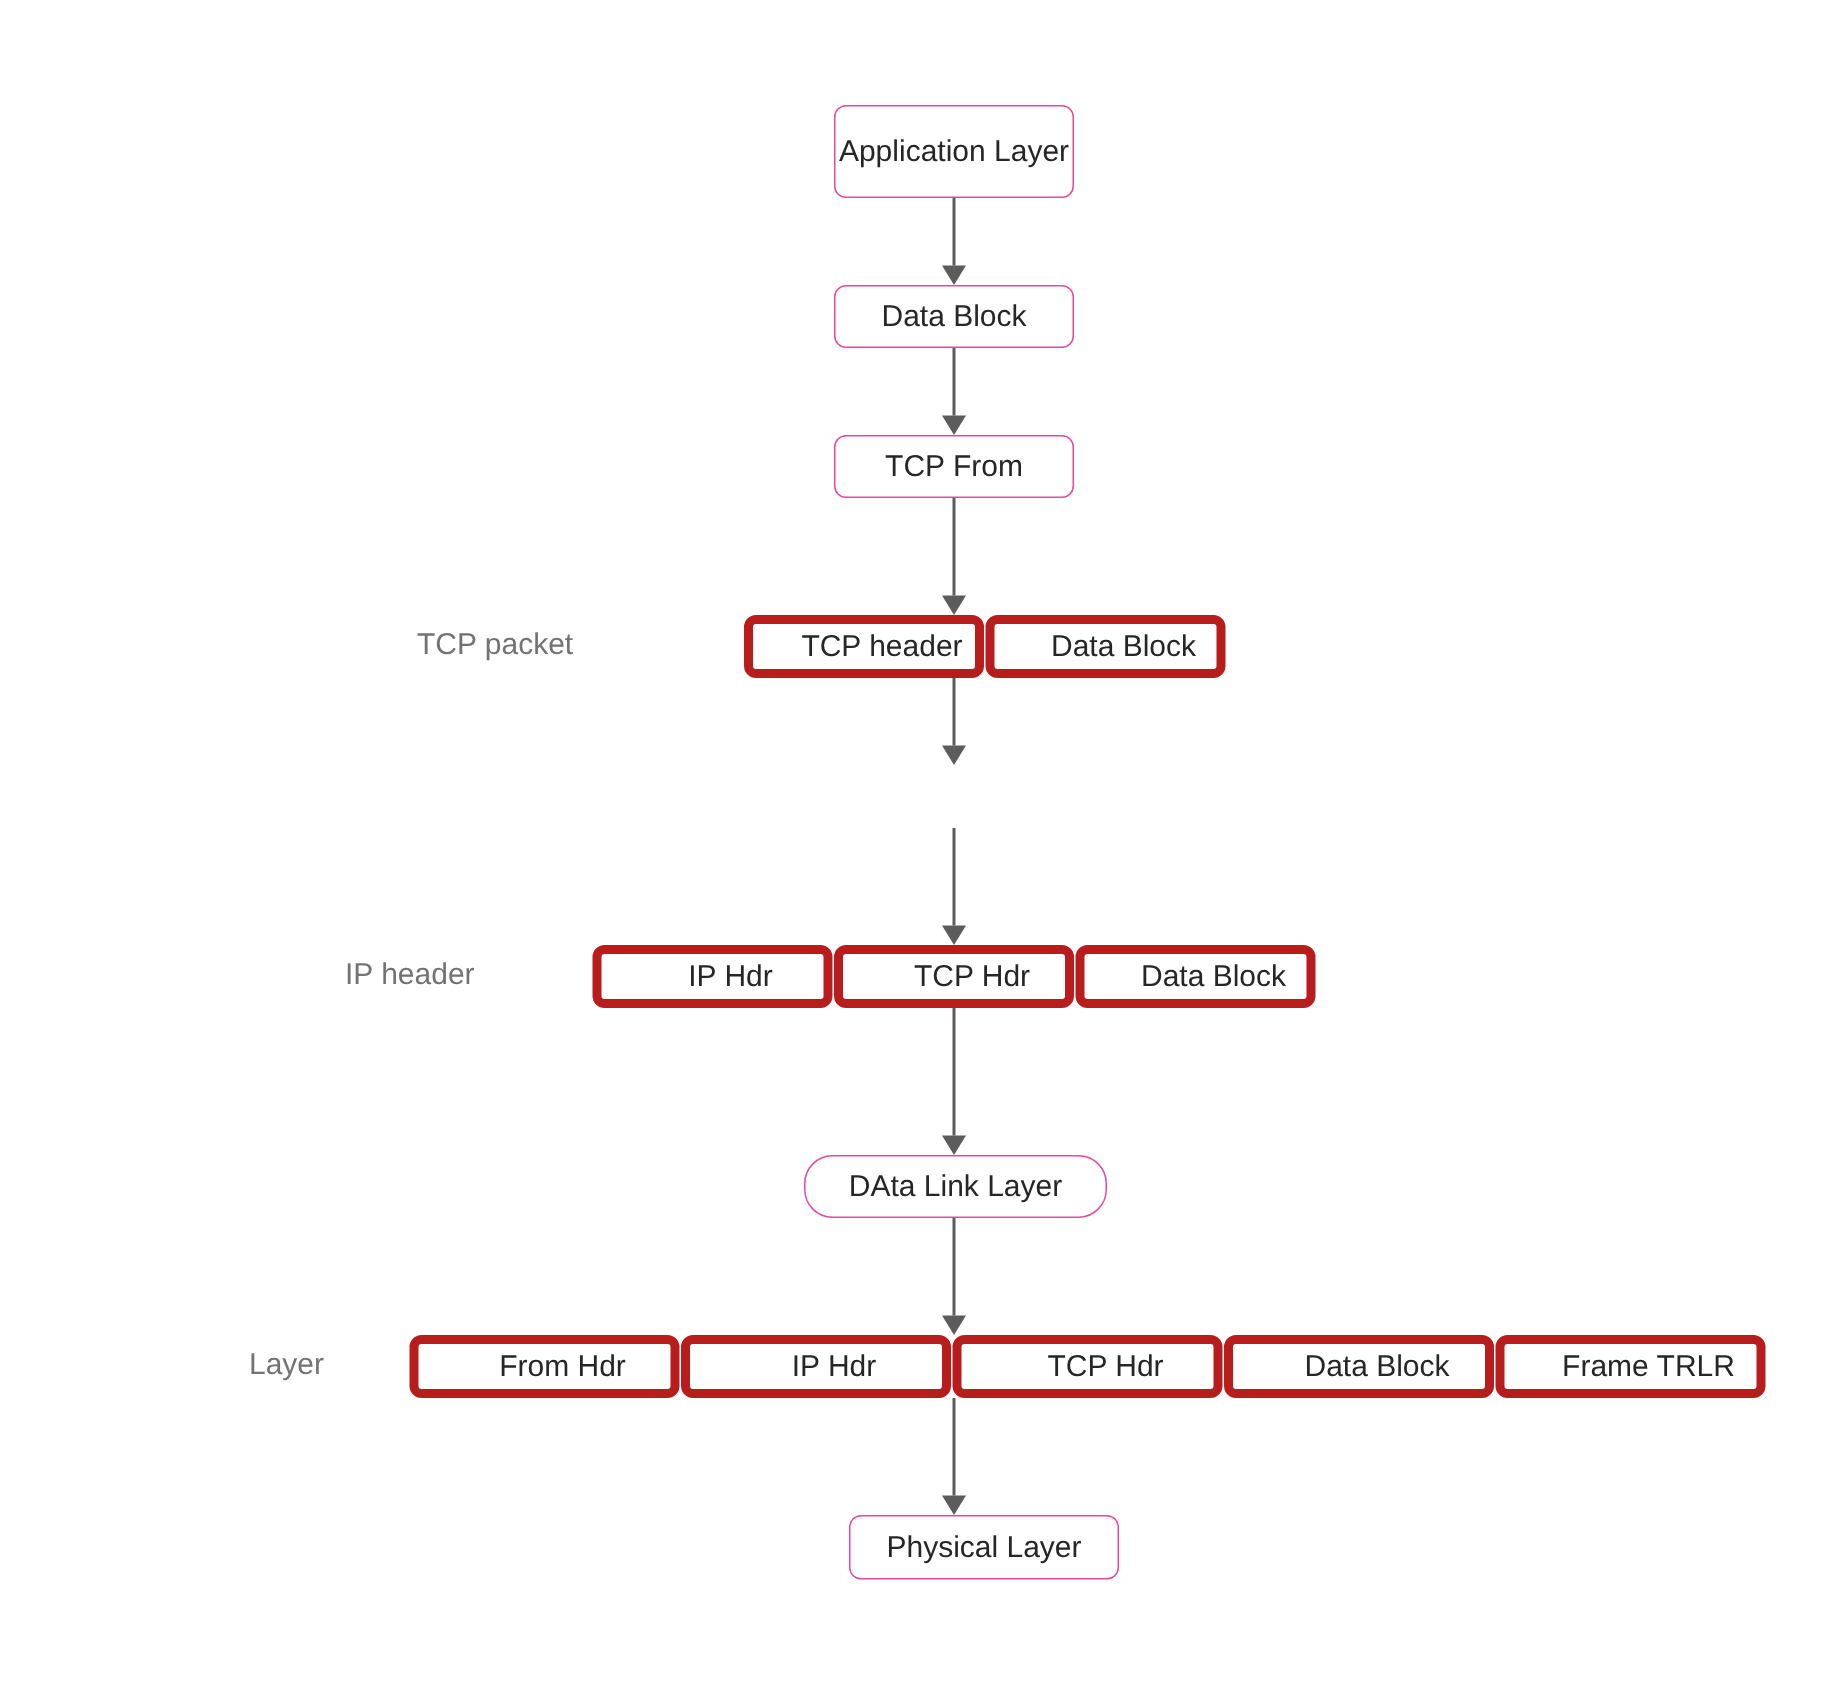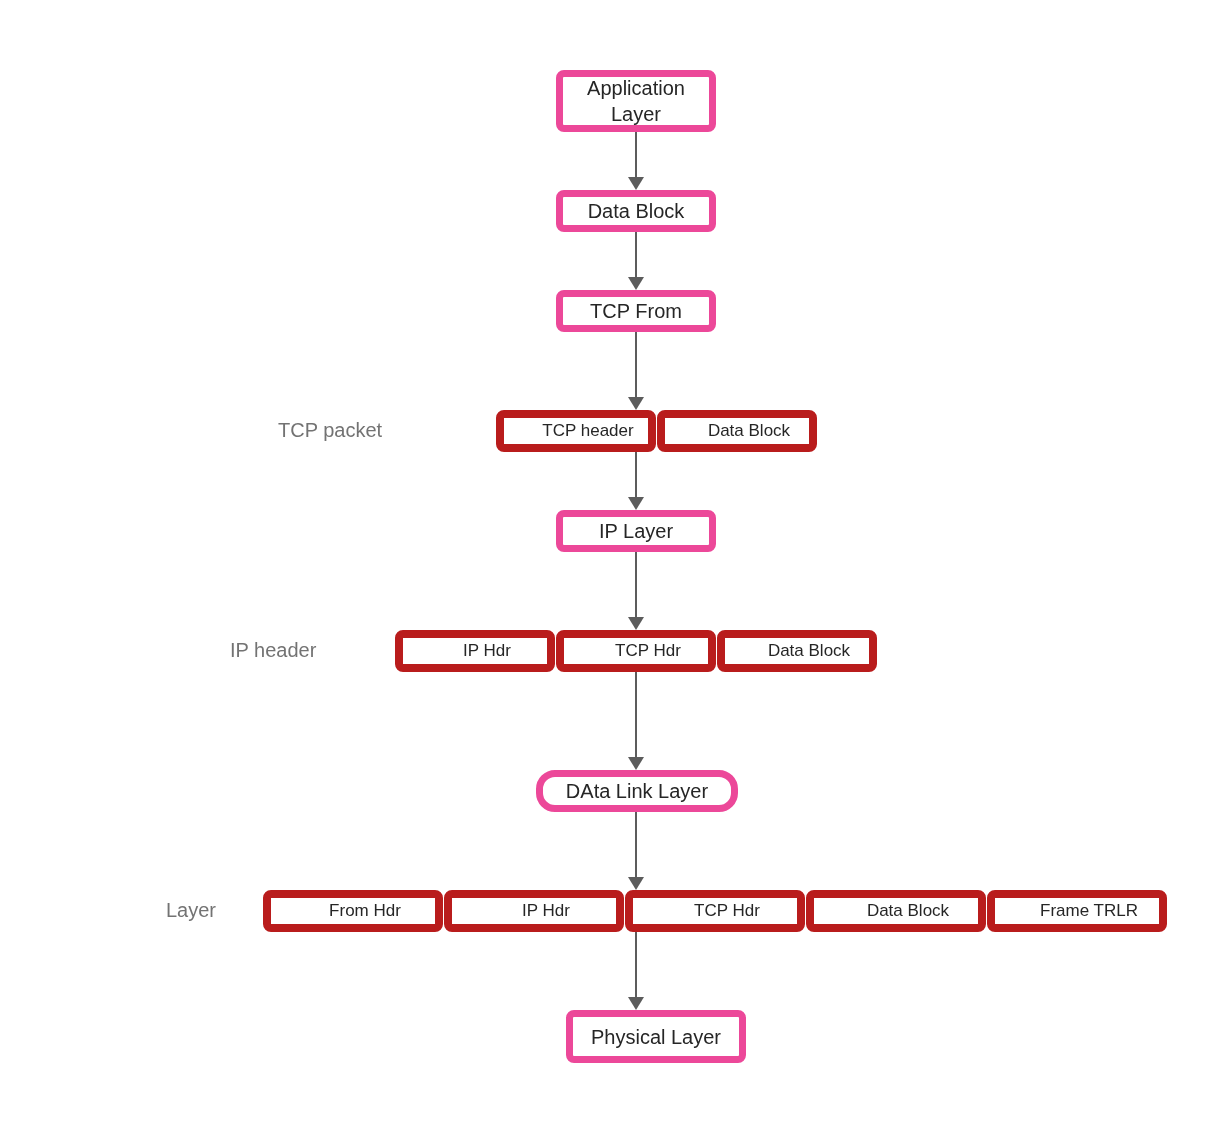--- a/index.html
+++ b/index.html
@@ -15,47 +15,47 @@
     overflow: hidden;
   }
   #canvas {
     position: relative;
     width: 1232px;
     height: 1122px;
   }
   .node {
     position: absolute;
     box-sizing: border-box;
-    border: 7px solid #ec4899;
+    border: 1px solid #ec4899;
     border-radius: 8px;
     background: #ffffff;
     display: flex;
     align-items: center;
     justify-content: center;
     text-align: center;
     font-size: 20px;
     line-height: 26px;
     color: #262626;
     z-index: 3;
   }
   .seg-row {
     position: absolute;
     display: flex;
     z-index: 3;
   }
   .seg {
     box-sizing: border-box;
-    border: 8px solid #b91c1c;
+    border: 6px solid #b91c1c;
     border-radius: 8px;
     background: #ffffff;
     height: 42px;
     display: flex;
     align-items: center;
     justify-content: center;
-    font-size: 17px;
+    font-size: 20px;
     color: #262626;
     margin-right: 1px;
     padding-left: 24px;
   }
   .seg:last-child { margin-right: 0; }
   .side-label {
     position: absolute;
     font-size: 20px;
     color: #737373;
     white-space: nowrap;
@@ -135,35 +135,34 @@
   <div class="node" style="left:556px; top:190px; width:160px; height:42px;">Data Block</div>
 
   <div class="node" style="left:556px; top:290px; width:160px; height:42px;">TCP From</div>
 
   <div class="side-label" style="left:278px; top:419px;">TCP packet</div>
   <div class="seg-row" style="left:496px; top:410px;">
     <div class="seg" style="width:160px;">TCP header</div>
     <div class="seg" style="width:160px;">Data Block</div>
   </div>
 
-  <div class="node" style="left:556px; top:510px; width:160px; height:42px;">IP Layer</div>
 
   <div class="side-label" style="left:230px; top:639px;">IP header</div>
   <div class="seg-row" style="left:395px; top:630px;">
     <div class="seg" style="width:160px;">IP Hdr</div>
     <div class="seg" style="width:160px;">TCP Hdr</div>
     <div class="seg" style="width:160px;">Data Block</div>
   </div>
 
   <div class="node" style="left:536px; top:770px; width:202px; height:42px;border-radius:19px;">DAta Link Layer</div>
 
   <div class="side-label" style="left:166px; top:899px;">Layer</div>
-  <div class="seg-row" style="left:263px; top:890px;align-items:flex-end;">
+  <div class="seg-row" style="left:273px; top:890px;align-items:flex-end;">
     <div class="seg" style="width:180px;">From Hdr</div>
     <div class="seg" style="width:180px;">IP Hdr</div>
     <div class="seg" style="width:180px;">TCP Hdr</div>
     <div class="seg" style="width:180px;">Data Block</div>
     <div class="seg" style="width:180px;">Frame TRLR</div>
   </div>
 
-  <div class="node" style="left:566px; top:1010px; width:180px; height:53px;">Physical Layer</div>
+  <div class="node" style="left:566px; top:1010px; width:180px; height:43px;">Physical Layer</div>
 
 </div>
 
 </body></html>

